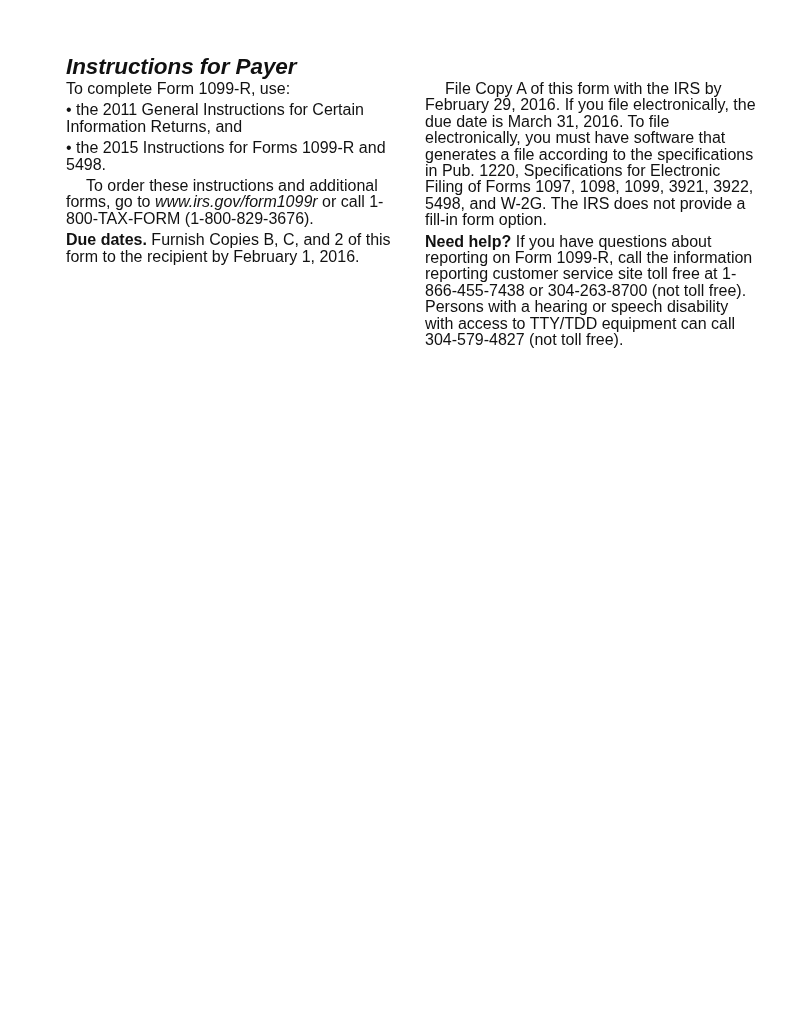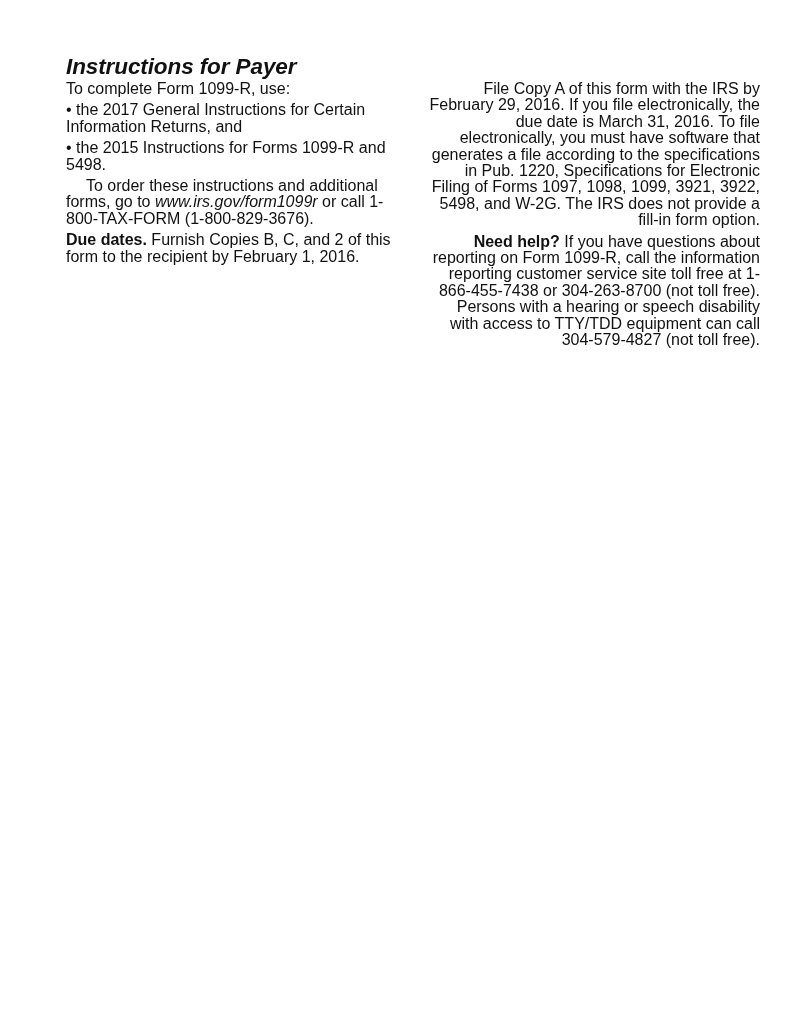--- a/index.html
+++ b/index.html
@@ -2,39 +2,39 @@
 <html><head>
   <meta charset="utf-8">
   <style>
     html, body { margin: 0; padding: 0; background: #ffffff; }
     body {
       width: 800px; height: 1035px; position: relative; overflow: hidden;
       font-family: "Liberation Sans", sans-serif; color: #111111;
     }
     .col { position: absolute; top: 0; font-size: 16px; line-height: 16.4px; }
     .col-left { left: 66px; width: 330px; }
-    .col-right { left: 425px; width: 335px; text-align: right; }
+    .col-right { left: 425px; width: 335px; }
     h1 {
       position: absolute; left: 66px; top: 54px; margin: 0;
       font-size: 22.5px; font-weight: bold; line-height: 26px; letter-spacing: -0.1px; font-style: italic;
     }
     p { margin: 0; }
     .gap { margin-top: 5px; }
     .indent { text-indent: 20px; }
     .bold { font-weight: bold; }
     .ital { font-style: italic; }
   </style>
 </head>
 <body>
 
 <h1>Instructions for Payer</h1>
 
 <div class="col col-left" style="top:81px;">
   <p>To complete Form 1099-R, use:</p>
-  <p class="gap">• the 2017 General Instructions for Certain Information Returns, and</p>
+  <p class="gap">• the 2011 General Instructions for Certain Information Returns, and</p>
   <p class="gap">• the 2015 Instructions for Forms 1099-R and 5498.</p>
   <p class="gap indent"><span>To order these instructions and additional forms, go to </span><span class="ital">www.irs.gov/form1099r</span><span> or call 1-800-TAX-FORM  (1-800-829-3676).</span></p>
   <p class="gap"><span class="bold">Due dates.</span><span> Furnish Copies B, C, and 2 of this form to the recipient by February 1, 2016.</span></p>
 </div>
 
 <div class="col col-right" style="top:81px;">
   <p class="indent">File Copy A of this form with the IRS by February 29, 2016. If you file electronically, the due date is March 31, 2016. To file electronically, you must have software that generates a file according to the specifications in Pub. 1220, Specifications for Electronic Filing of Forms 1097, 1098, 1099, 3921, 3922, 5498, and W-2G. The IRS does not provide a fill-in form option.</p>
   <p class="gap"><span class="bold">Need help?</span><span> If you have questions about reporting on Form 1099-R, call the information reporting customer service site toll free at 1-866-455-7438 or 304-263-8700 (not toll free). Persons with a hearing or speech disability with access to TTY/TDD equipment can call 304-579-4827 (not toll free).</span></p>
 </div>
 

